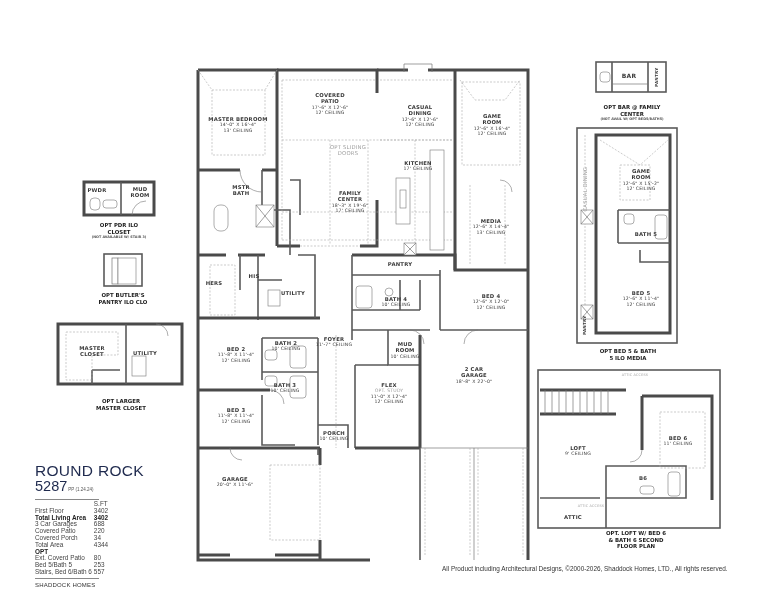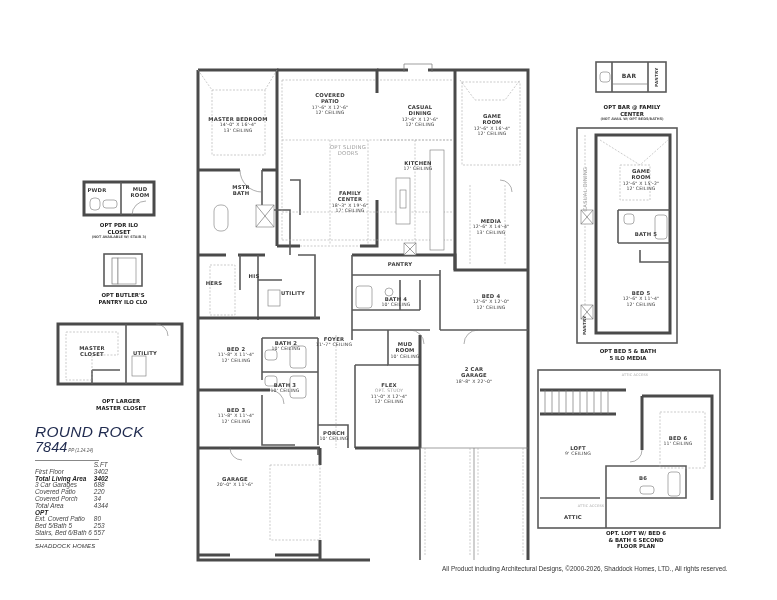--- a/index.html
+++ b/index.html
@@ -5,21 +5,21 @@
   * { margin:0; padding:0; box-sizing:border-box; }
   html, body { width:777px; height:600px; background:#ffffff; overflow:hidden; }
   body { position:relative; font-family:"Liberation Sans", sans-serif; color:#2b2b2b; }
   .room-label { position:absolute; text-align:center; font-family:"DejaVu Sans", sans-serif; font-weight:bold; font-size:5.3px; line-height:6.4px; color:#3a3a3a; letter-spacing:0.2px; }
   .room-label .dim { display:block; font-weight:normal; font-size:4.6px; line-height:5.4px; }
   .room-label.gray { color:#a0a0a0; font-weight:normal; }
   .caption { position:absolute; text-align:center; font-family:"DejaVu Sans", sans-serif; font-weight:bold; font-size:5.4px; line-height:6.6px; color:#222; }
   .caption .sub { display:block; font-size:3.4px; line-height:5px; font-weight:bold; color:#555; }
   svg { position:absolute; left:0; top:0; }
   
-  .info { position:absolute; left:35px; top:424px; width:65px;font-style:italic; }
+  .info { position:absolute; left:35px; top:463px; width:65px; }
   .info .title { font-family:"Liberation Sans", sans-serif; font-size:15.5px; line-height:16px; color:#1f2a4e; letter-spacing:0.3px; white-space:nowrap; }
   .info .num { font-family:"Liberation Sans", sans-serif; font-size:14.5px; line-height:15px; color:#1f2a4e; white-space:nowrap; }
   .info .num small { font-size:4.5px; color:#555; margin-left:1px; }
   .info .rule { border-top:0.6px solid #888; margin:2px 0 1px; width:64px; }
   .info table { border-collapse:collapse; width:64px; }
   .info td { font-size:6.4px; line-height:6.8px; color:#444; padding:0; white-space:nowrap; }
   .info td.v { text-align:left; padding-left:2px; width:18px; }
   .info tr.b td { font-weight:bold; color:#222; }
   .info .brand { font-size:6px; color:#333; margin-top:3px; letter-spacing:0.2px; }
   .copyright { position:absolute; left:442px; top:565px; font-size:6.4px; color:#333; white-space:nowrap; }
@@ -373,21 +373,21 @@
 <div class="room-label" style="left:560px;top:514px;width:26px;">
   <span>ATTIC</span>
 </div>
 <div class="caption" style="left:596px;top:530px;width:80px;">
   <span style="display:block;width:62px;margin:0 auto;">OPT. LOFT W/ BED 6 &amp; BATH 6 SECOND FLOOR PLAN</span>
 </div>
 
 <div class="info">
   <div class="title">ROUND ROCK</div>
   <div class="num">
-    <span>7844</span><small>PP (1.24.24)</small>
+    <span>5287</span><small>PP (1.24.24)</small>
   </div>
   <div class="rule"></div>
   <table>
     <tbody>
         <tr>
           <td></td>
           <td class="v">S.FT</td>
         </tr>
     <tr>
           <td>First Floor</td>

